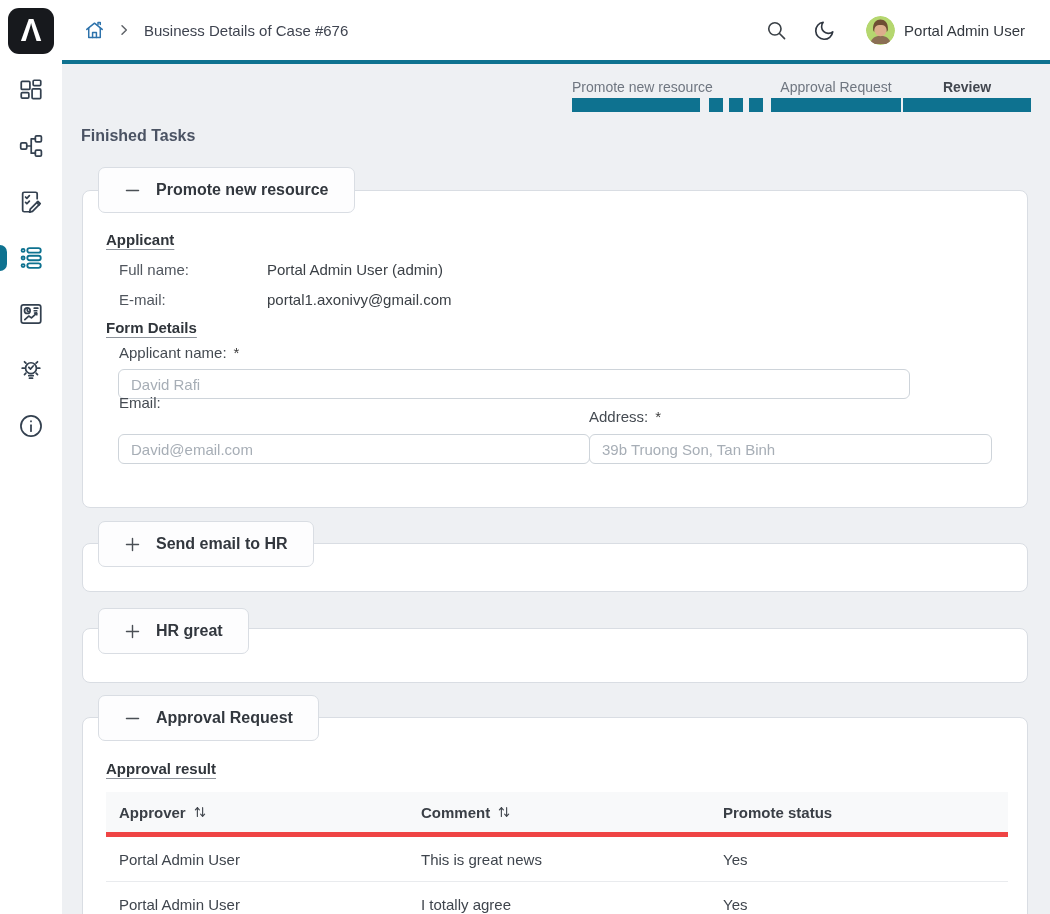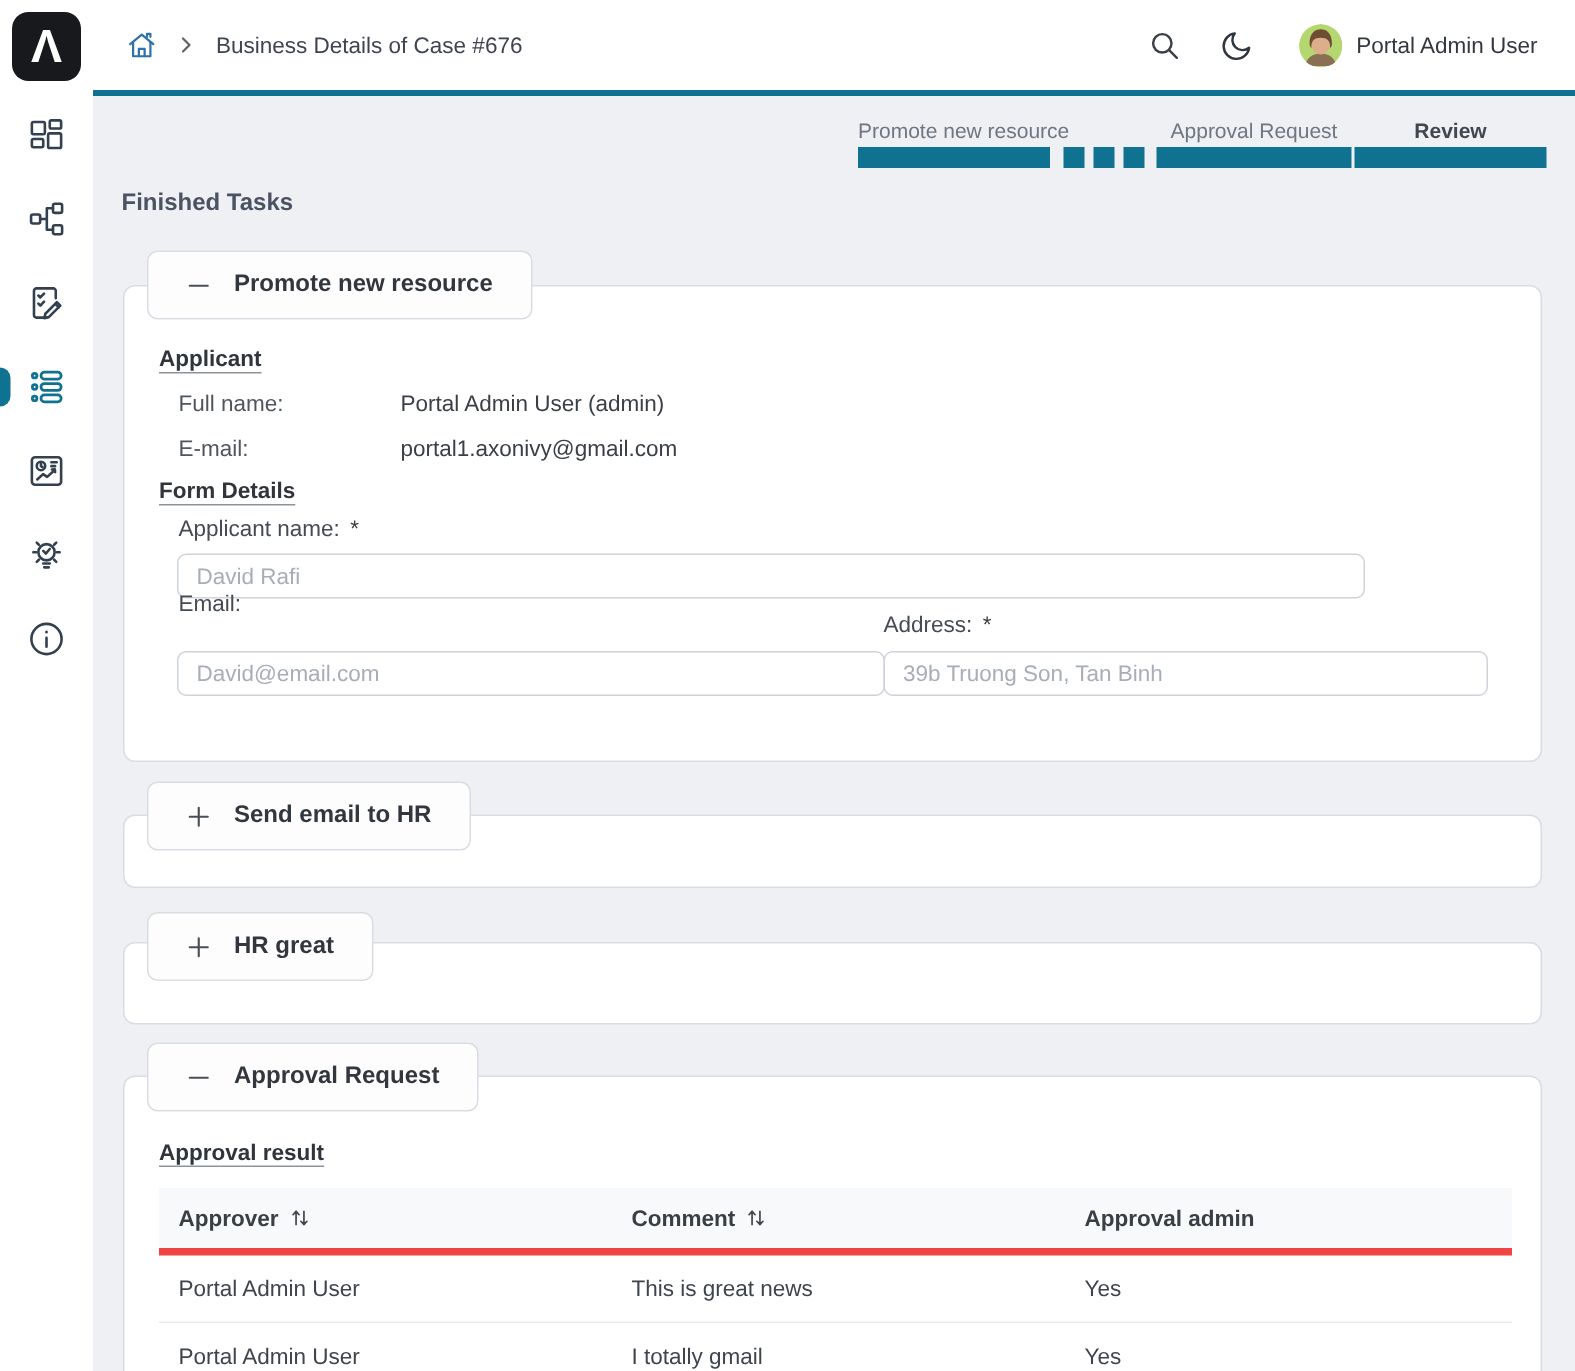--- a/index.html
+++ b/index.html
@@ -393,30 +393,30 @@
         <div class="cell">
           <span>Comment</span>
           <span class="sort-ic">
             <svg width="14" height="14" viewBox="0 0 16 16">
               <path d="M5 13V3M5 3L2.7 5.5M5 3l2.3 2.5"></path>
               <path d="M11 3v10M11 13l-2.3-2.5M11 13l2.3-2.5"></path>
             </svg>
           </span>
         </div>
         <div class="cell">
-          <span>Approval admin</span>
+          <span>Promote status</span>
         </div>
       </div>
 
       <div class="t-row t-body-row">
         <div class="cell">Portal Admin User</div>
         <div class="cell">This is great news</div>
         <div class="cell">Yes</div>
       </div>
       <div class="t-row t-body-row">
         <div class="cell">Portal Admin User</div>
-        <div class="cell">I totally gmail</div>
+        <div class="cell">I totally agree</div>
         <div class="cell">Yes</div>
       </div>
     </div>
   </div>
 
 </div>
 
 </body></html>

